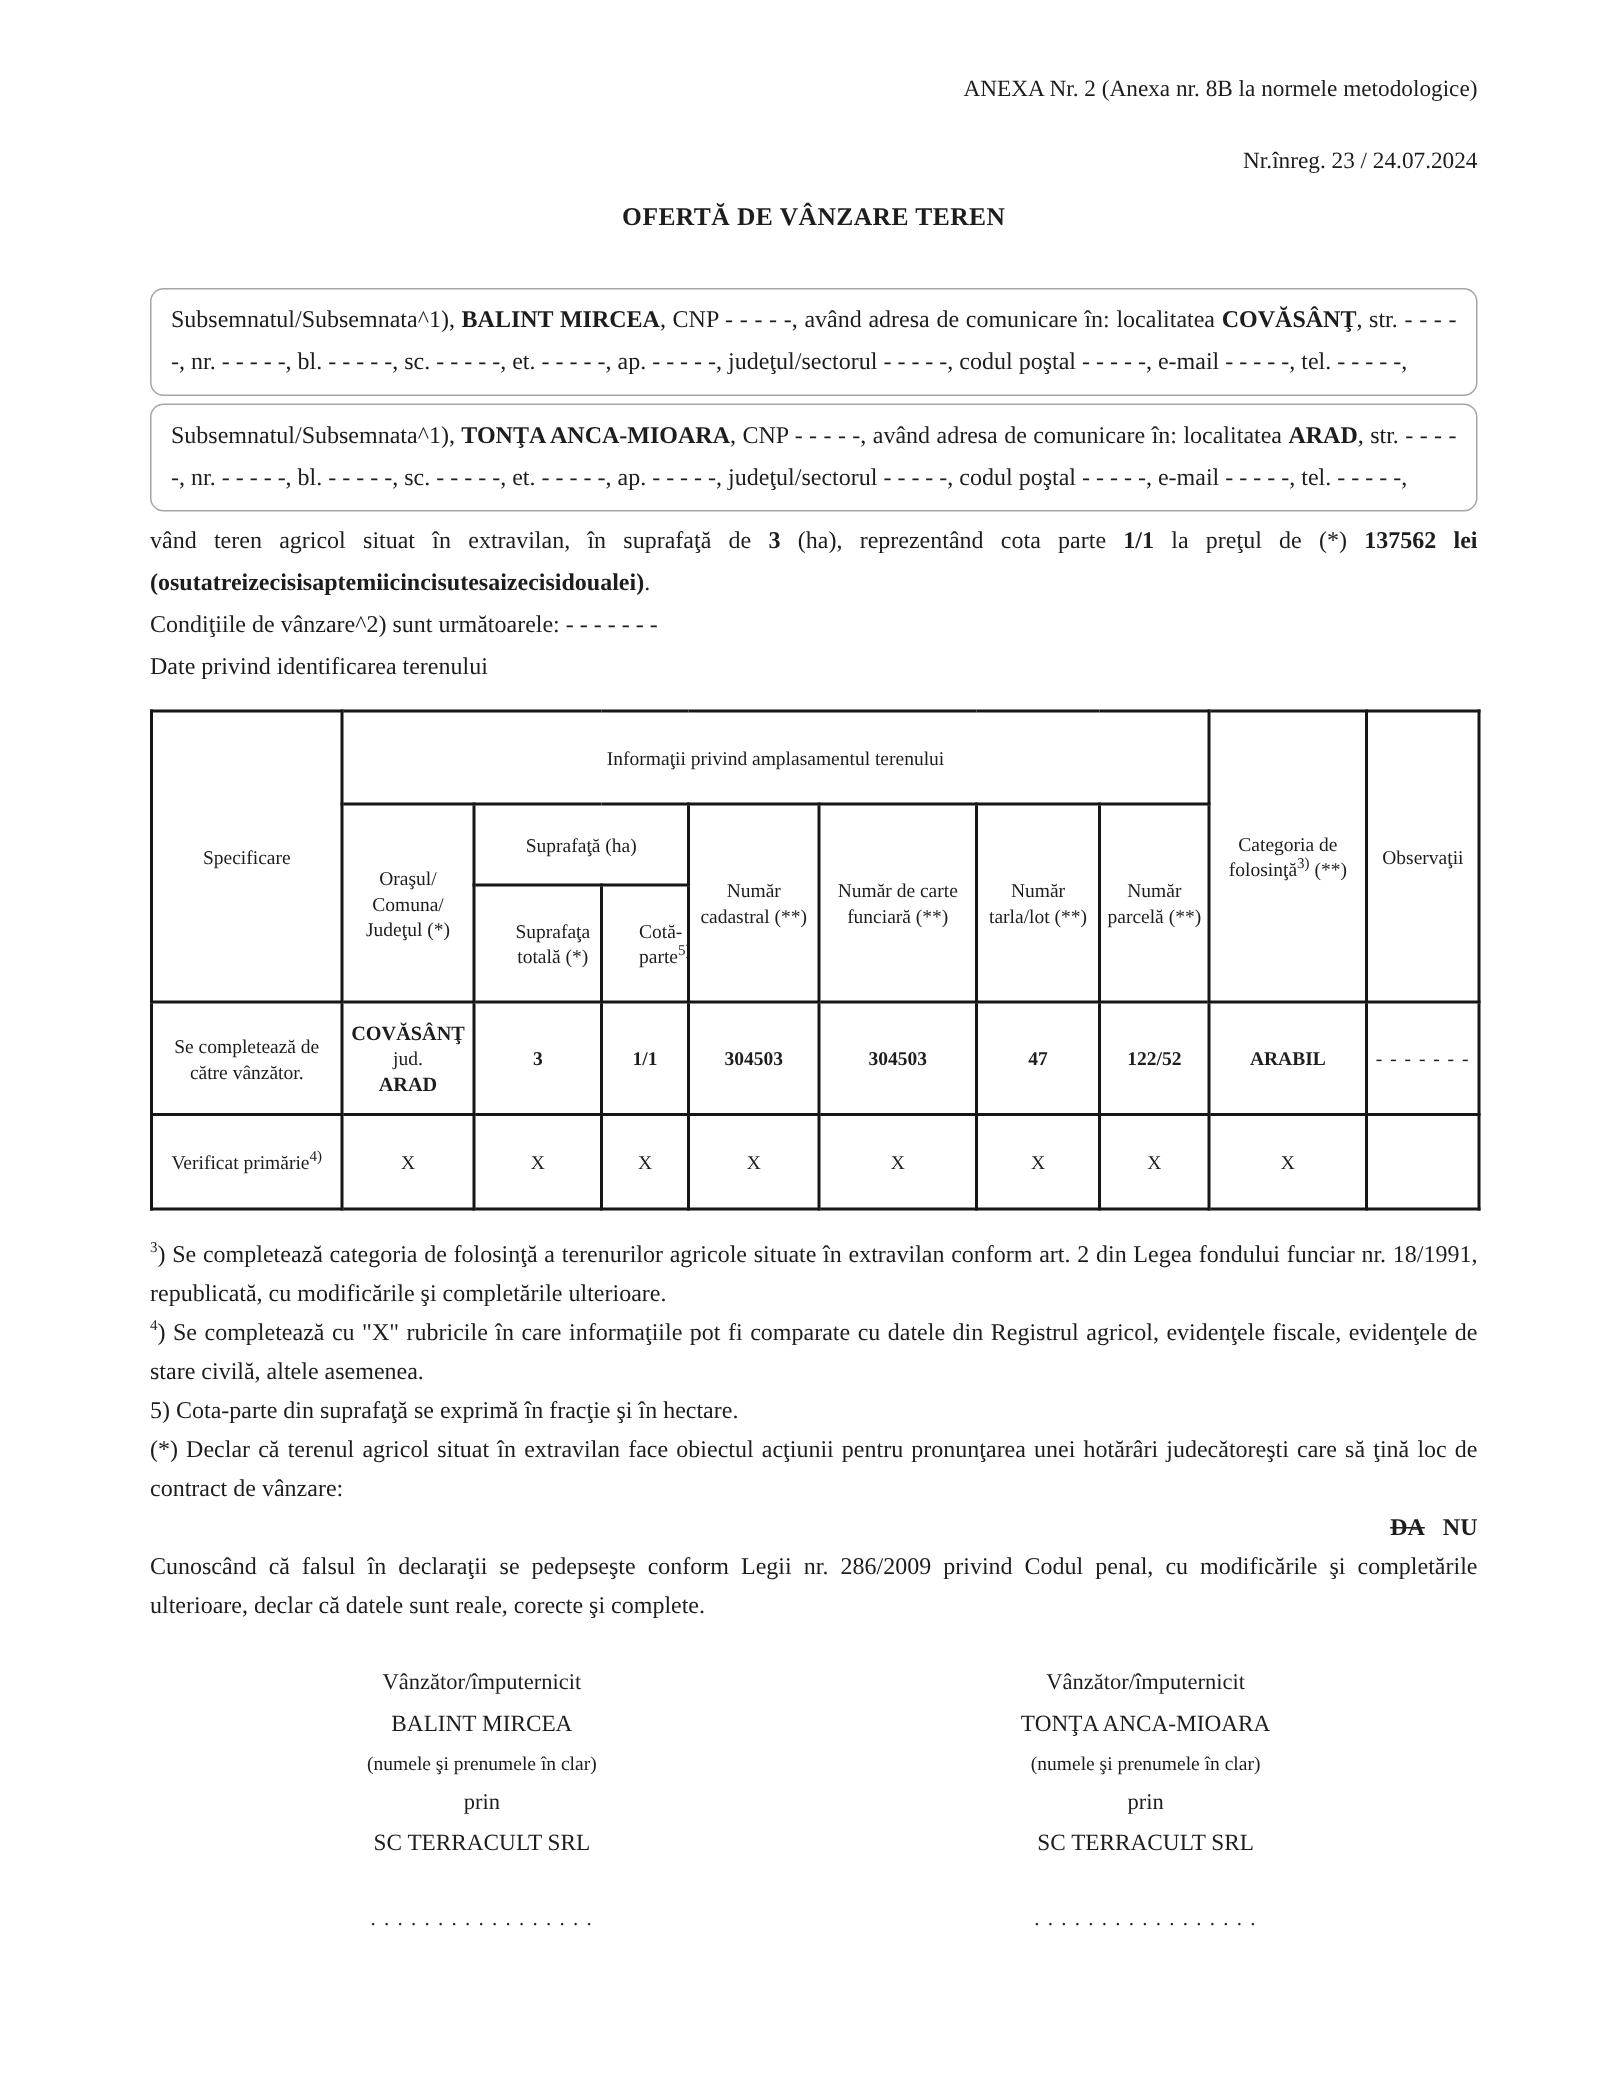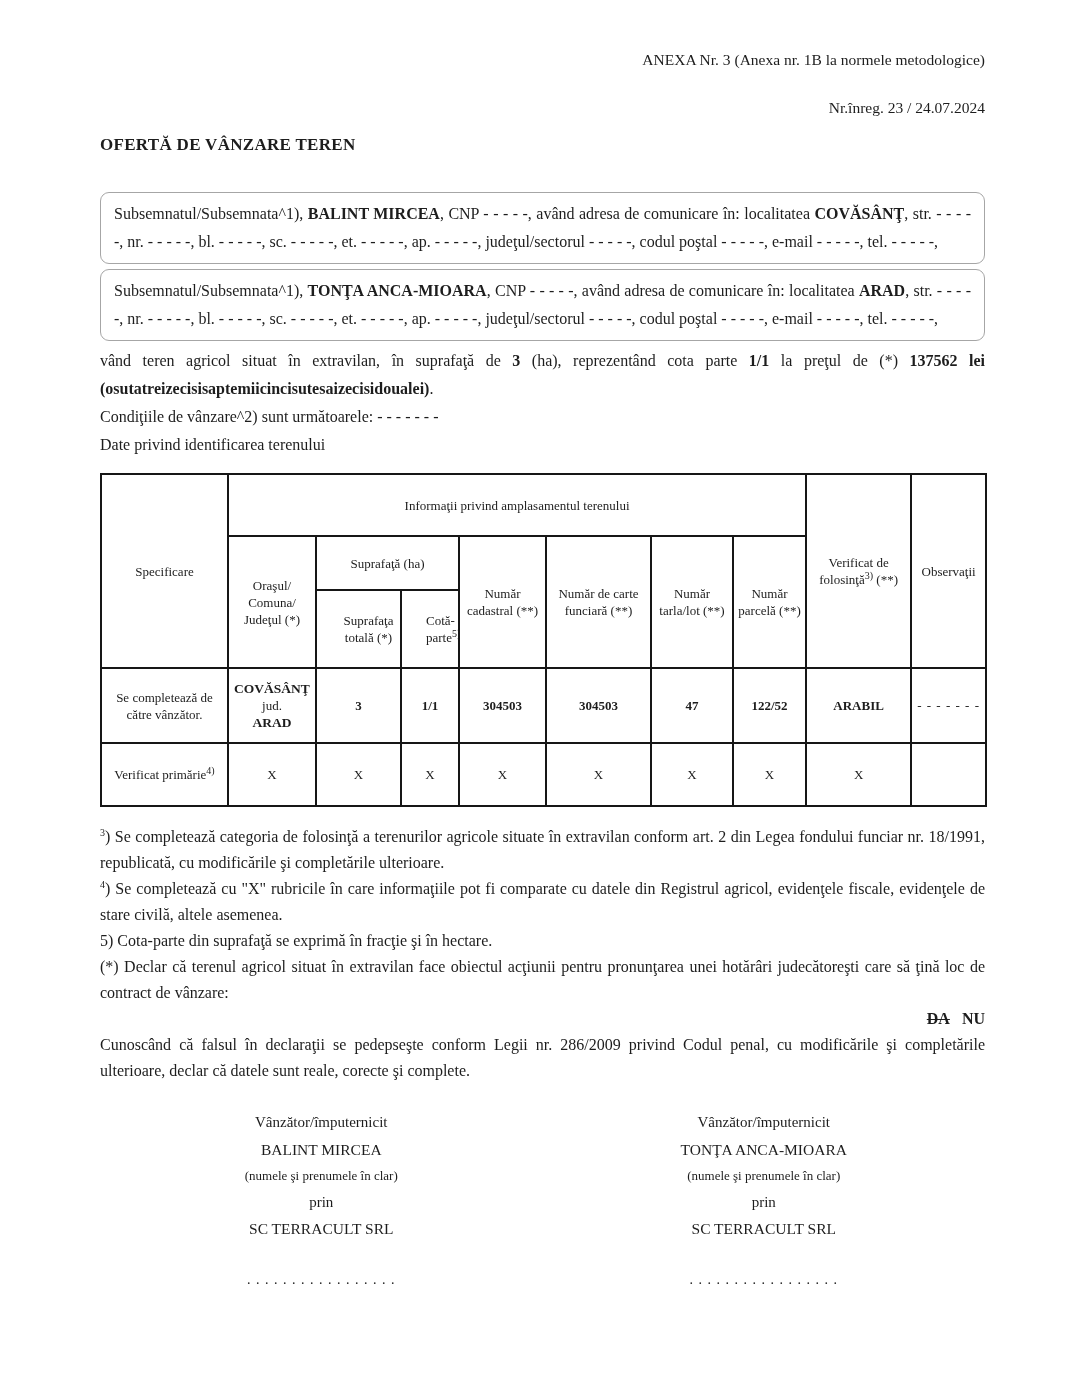--- a/index.html
+++ b/index.html
@@ -8,21 +8,21 @@
     width:1082px; height:1400px;
     background:#ffffff;
     box-sizing:border-box;
     padding:50px 97px 0 100px;
     font-family:"Liberation Serif","DejaVu Serif",serif;
     color:#1d1d1d;
     overflow:hidden;
   }
   .annex  { text-align:right; font-size:15.5px; line-height:20px; margin:0 0 28px 0; }
   .reg    { text-align:right; font-size:15.5px; line-height:20px; margin:0 0 16px 0; }
-  .title  { font-size:17px; font-weight:bold; letter-spacing:.3px; line-height:22px; margin:0 0 36px 0; }
+  .title  { text-align:center; font-size:17px; font-weight:bold; letter-spacing:.3px; line-height:22px; margin:0 0 36px 0; }
 
   .sbox {
     border:1.5px solid #a6a6a6;
     border-radius:9px;
     padding:7px 13px;
     font-size:16px; line-height:28px;
     text-align:justify;
     margin-bottom:5px;
   }
   .b { font-weight:bold; }
@@ -67,21 +67,21 @@
   .sig-note  { font-size:13px; margin-bottom:10px; }
   .sig-prin  { font-size:15px;   margin-bottom:9px; }
   .sig-company { font-size:15.5px; }
   .sig-dots  { font-size:14px; letter-spacing:1px; margin-top:34px; }
 </style>
 </head>
 <body>
 
 <div class="page">
 
-  <div class="annex">ANEXA Nr. 3 (Anexa nr. 1B la normele metodologice)</div>
+  <div class="annex">ANEXA Nr. 2 (Anexa nr. 8B la normele metodologice)</div>
   <div class="reg">Nr.înreg. 23 / 24.07.2024</div>
   <div class="title">OFERTĂ DE VÂNZARE TEREN</div>
 
   <div class="sbox"><span>Subsemnatul/Subsemnata^1), </span><span class="b">BALINT MIRCEA</span><span>, CNP - - - - -, având adresa de comunicare în: localitatea </span><span class="b">COVĂSÂNŢ</span><span>, str. - - - - -, nr. - - - - -, bl. - - - - -, sc. - - - - -, et. - - - - -, ap. - - - - -, judeţul/sectorul - - - - -, codul poştal - - - - -, e-mail - - - - -, tel. - - - - -,</span></div>
 
   <div class="sbox"><span>Subsemnatul/Subsemnata^1), </span><span class="b">TONŢA ANCA-MIOARA</span><span>, CNP - - - - -, având adresa de comunicare în: localitatea </span><span class="b">ARAD</span><span>, str. - - - - -, nr. - - - - -, bl. - - - - -, sc. - - - - -, et. - - - - -, ap. - - - - -, judeţul/sectorul - - - - -, codul poştal - - - - -, e-mail - - - - -, tel. - - - - -,</span></div>
 
   <div class="offer">
     <div class="just"><span>vând teren agricol situat în extravilan, în suprafaţă de </span><span class="b">3</span><span> (ha), reprezentând cota parte </span><span class="b">1/1</span><span> la preţul de (*) </span><span class="b">137562 lei</span><span> </span><span class="b">(osutatreizecisisaptemiicincisutesaizecisidoualei)</span><span>.</span></div>
     <div>Condiţiile de vânzare^2) sunt următoarele: - - - - - - -</div>
@@ -98,21 +98,21 @@
         <col style="width:105px">
         <col style="width:82px">
         <col style="width:73px">
         <col style="width:105px">
         <col style="width:75px">
     </colgroup>
     <tbody>
         <tr class="rA">
       <td rowspan="3">Specificare</td>
       <td colspan="7">Informaţii privind amplasamentul terenului</td>
-      <td rowspan="3"><span>Verificat de folosinţă</span><sup>3)</sup><span> (**)</span></td>
+      <td rowspan="3"><span>Categoria de folosinţă</span><sup>3)</sup><span> (**)</span></td>
       <td rowspan="3">Observaţii</td>
     </tr>
     <tr class="rB">
       <td rowspan="2">Oraşul/ Comuna/ Judeţul (*)</td>
       <td colspan="2">Suprafaţă (ha)</td>
       <td rowspan="2">Număr cadastral (**)</td>
       <td rowspan="2">Număr de carte funciară (**)</td>
       <td rowspan="2">Număr tarla/lot (**)</td>
       <td rowspan="2">Număr parcelă (**)</td>
     </tr>

